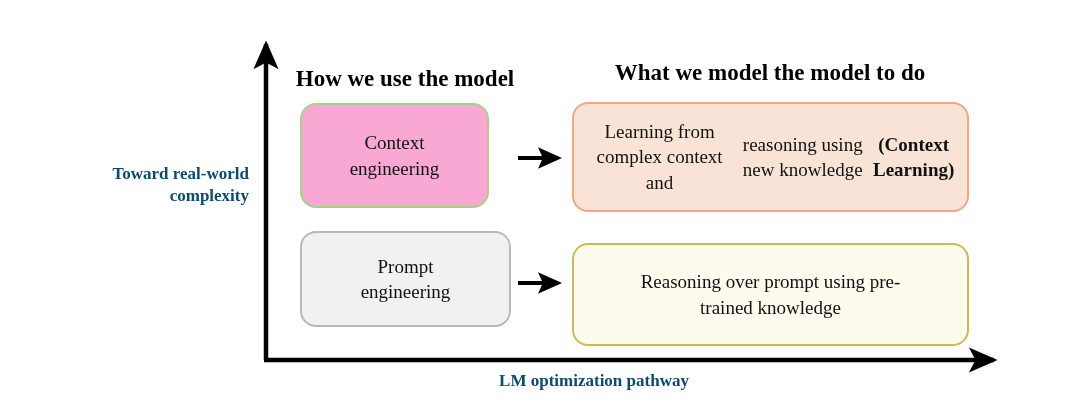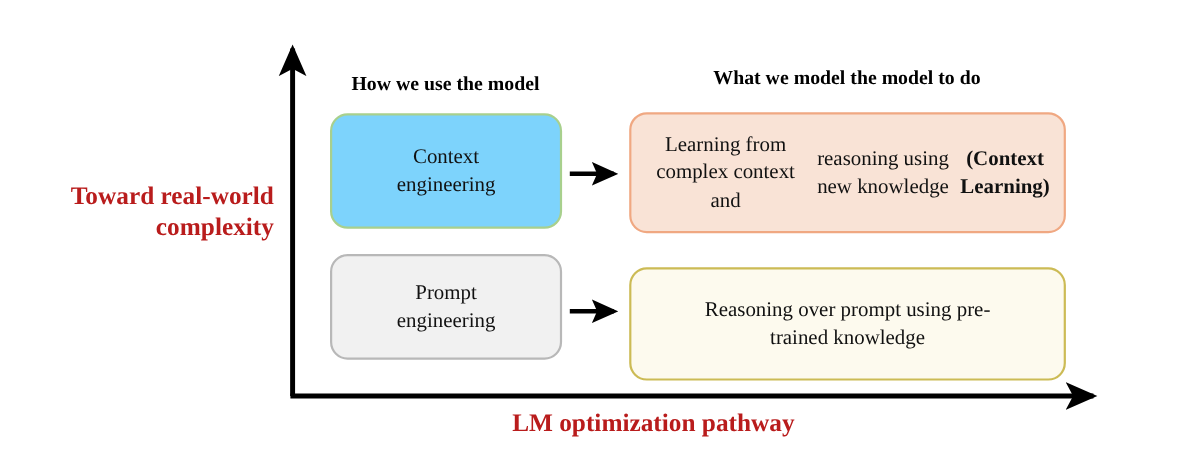--- a/index.html
+++ b/index.html
@@ -31,43 +31,43 @@
     top: 0;
     width: 1080px;
     height: 409px;
     pointer-events: none;
   }
 
   
   .axis-label {
     position: absolute;
     font-weight: bold;
-    font-size: 23px;
+    font-size: 17px;
     line-height: 1.28;
-    color: #b91c1c;
+    color: #0c4a6e;
     white-space: pre-line;
   }
   #y-axis-label {
     left: 44px;
     top: 163px;
     width: 205px;
     text-align: right;
   }
   #x-axis-label {
     left: 384px;
     top: 370px;
     width: 420px;
     text-align: center;
   }
 
   
   .column-header {
     position: absolute;
     font-weight: bold;
-    font-size: 18px;
+    font-size: 23px;
     color: #000000;
     text-align: center;
   }
   #header-left {
     left: 278px;
     top: 66px;
     width: 254px;
   }
   #header-right {
     left: 572px;
@@ -89,23 +89,23 @@
     font-size: 19px;
     line-height: 1.32;
     color: #111111;
     white-space: pre-line;
     padding: 4px 10px;
   }
 
   #box-context-engineering {
     left: 300px;
     top: 103px;
-    width: 211px;
+    width: 189px;
     height: 105px;
-    background: #7dd3fc;
+    background: #f9a8d4;
     border-color: #a8d08d;
   }
   #box-prompt-engineering {
     left: 300px;
     top: 231px;
     width: 211px;
     height: 96px;
     background: #f1f1f1;
     border-color: #b8b8b8;
   }

